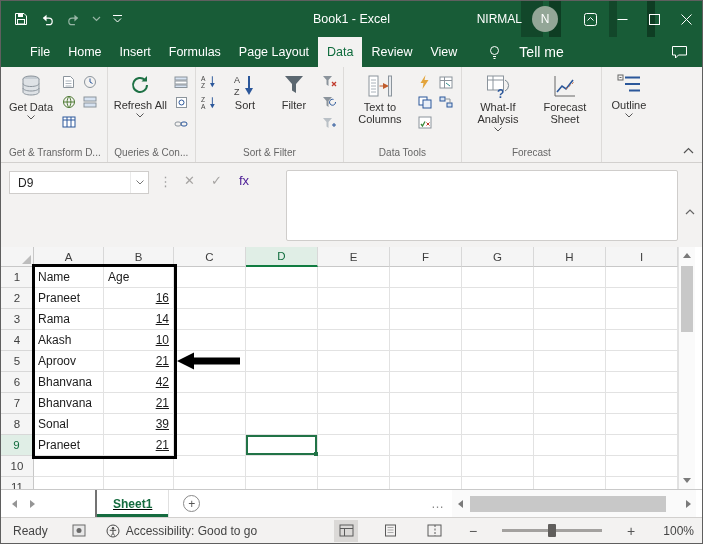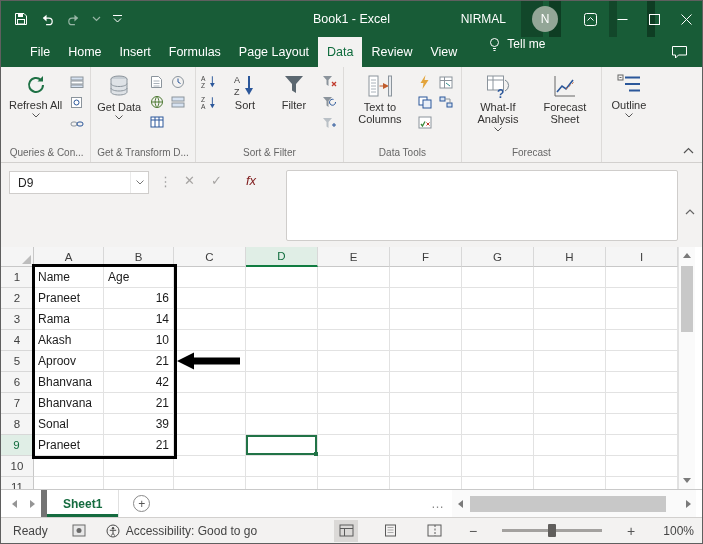--- a/index.html
+++ b/index.html
@@ -12,30 +12,30 @@
   .decor{position:absolute;top:0;height:36px;z-index:0;}
   .d1{left:520px;width:22px;background:#12472A;}
   .d2{left:548px;width:12px;background:#0E3D23;}
   .d3{left:608px;width:8px;background:#12472A;}
   .d4{left:646px;width:8px;background:#0E3D23;}
   .qat{display:flex;align-items:center;gap:11px;padding-left:12px;z-index:1;}
   .qbtn{display:flex;align-items:center;justify-content:center;}
   .dimbtn{opacity:.55;}
   .wtitle{position:absolute;left:0;right:0;text-align:center;font-size:12.5px;z-index:1;pointer-events:none;}
   .tbright{margin-left:auto;display:flex;align-items:center;height:100%;z-index:1;}
-  .uname{font-size:12px;margin-right:26px;}
+  .uname{font-size:12px;margin-right:10px;}
   .avatar{width:26px;height:26px;border-radius:50%;background:#93A697;color:#fff;display:flex;align-items:center;justify-content:center;font-size:12px;margin-right:16px;}
   .tbbtn{width:32px;height:36px;display:flex;align-items:center;justify-content:center;}
 
   
   .tabrow{flex:0 0 30px;background:#185C37;display:flex;align-items:stretch;}
   .rtabs{display:flex;padding-left:20px;}
   .rtab{padding:0 9px;font-size:12.5px;color:#fff;display:flex;align-items:center;white-space:nowrap;}
   .rtab.sel{background:#F3F2F1;color:#0E6B3C;}
-  .tellme{display:flex;gap:6px;color:#fff;font-size:12px;margin-left:22px;}
+  .tellme{display:flex;align-items:center;gap:18px;color:#fff;font-size:14px;margin-left:22px;}
   .commentbtn{margin-left:auto;margin-right:14px;display:flex;align-items:center;}
 
   
   .ribbon{flex:0 0 96px;background:#F3F2F1;border-bottom:1px solid #D2D0CE;display:flex;position:relative;padding:0 2px;}
   .rgroup{display:flex;flex-direction:column;border-right:1px solid #DDDBD9;padding:3px 4px 0 4px;}
   .gcontent{flex:1;display:flex;align-items:flex-start;gap:3px;}
   .glabel{height:17px;line-height:15px;font-size:10px;color:#666;text-align:center;white-space:nowrap;padding:0 2px;overflow:hidden;}
   .bigbtn{min-width:46px;max-width:64px;display:flex;flex-direction:column;align-items:center;text-align:center;font-size:11px;color:#323130;line-height:12px;padding:3px 2px 0 2px;gap:2px;}
   .sbtn{width:19px;height:19px;display:flex;align-items:center;justify-content:center;}
   .smallgrid{display:grid;grid-auto-flow:column;grid-template-rows:repeat(3,20px);grid-auto-columns:21px;align-items:center;justify-items:center;margin-top:2px;}
@@ -44,38 +44,38 @@
 
   
   .fbar{flex:0 0 84px;background:#F3F2F1;position:relative;}
   .namebox{position:absolute;left:8px;top:8px;width:140px;height:23px;background:#fff;border:1px solid #CFCDCB;display:flex;align-items:center;}
   .nbval{flex:1;padding-left:8px;font-size:12px;color:#222;}
   .nbcaret{width:18px;align-self:stretch;display:flex;align-items:center;justify-content:center;border-left:1px solid #EAEAEA;}
   .fdots{position:absolute;left:158px;top:11px;color:#A0A0A0;font-size:13px;}
   .fbtn{position:absolute;top:11px;font-size:13px;line-height:1;}
   .cancelpos{left:183px;}
   .enterpos{left:210px;}
-  .fxpos{left:245px;font-style:italic;color:#7f1d1d;}
+  .fxpos{left:238px;color:#4c1d95;}
   .dimtxt{color:#A6A4A2;}
   .finput{position:absolute;left:285px;top:7px;width:392px;height:71px;background:#fff;border:1px solid #CFCDCB;border-radius:2px;font-size:12px;padding:3px 6px;color:#222;}
   .fcollapse{position:absolute;left:684px;top:38px;}
 
   
   .gridwrap{flex:1;position:relative;background:#fff;overflow:hidden;}
   .chrow{display:flex;height:20px;}
   .corner{width:33px;flex:0 0 33px;height:20px;background:#F5F5F5;border-right:1px solid #C8C8C8;border-bottom:1px solid #C8C8C8;position:relative;}
   .corner::after{content:"";position:absolute;right:2px;bottom:2px;border-left:9px solid transparent;border-bottom:9px solid #BDBDBD;}
   .chcols{display:flex;}
   .colh{height:20px;background:#F5F5F5;border-right:1px solid #D8D8D8;border-bottom:1px solid #C8C8C8;display:flex;align-items:center;justify-content:center;font-size:11.5px;color:#3F3F3F;flex:0 0 auto;}
   .colh.active{background:#E0EEE6;color:#0E6B3C;border-bottom:2px solid #107C41;}
   .grow{display:flex;height:21px;}
   .rowh{width:33px;flex:0 0 33px;background:#F5F5F5;border-right:1px solid #C8C8C8;border-bottom:1px solid #D8D8D8;display:flex;align-items:center;justify-content:center;font-size:11.5px;color:#3F3F3F;}
   .rowh.active{background:#E0EEE6;color:#0E6B3C;border-right:2px solid #107C41;}
   .cell{border-right:1px solid #E2E2E2;border-bottom:1px solid #E2E2E2;font-size:12px;color:#1B1B1B;padding:0 4px;display:flex;align-items:center;flex:0 0 auto;background:#fff;}
-  .cell.num{justify-content:flex-end;}
+  .cell.num{justify-content:flex-end;text-decoration:underline;}
   .w70{width:70px;}
   .w72{width:72px;}
   .active-cell{box-shadow:inset 0 0 0 2px #217346;position:relative;z-index:2;}
   .active-cell::after{content:"";position:absolute;right:-1px;bottom:-1px;width:4px;height:4px;background:#217346;}
   .tableborder{position:absolute;left:31px;top:17px;width:145px;height:195px;border:3px solid #000;pointer-events:none;z-index:3;}
   .arrowanno{position:absolute;left:176px;top:105px;z-index:4;pointer-events:none;}
   .vscroll{position:absolute;left:677px;top:0;bottom:0;width:17px;background:#FAFAFA;border-left:1px solid #E1E1E1;}
   .varrow{position:absolute;left:0;width:16px;height:17px;display:flex;align-items:center;justify-content:center;}
   .vup{top:0;}
   .vdown{bottom:0;}
@@ -84,21 +84,21 @@
   
   .tri-up{width:0;height:0;border-left:4px solid transparent;border-right:4px solid transparent;border-bottom:5px solid #7A7A7A;}
   .tri-down{width:0;height:0;border-left:4px solid transparent;border-right:4px solid transparent;border-top:5px solid #7A7A7A;}
   .tri-left{width:0;height:0;border-top:4px solid transparent;border-bottom:4px solid transparent;border-right:5px solid #7A7A7A;}
   .tri-right{width:0;height:0;border-top:4px solid transparent;border-bottom:4px solid transparent;border-left:5px solid #7A7A7A;}
 
   
   .sheetbar{flex:0 0 28px;background:#FFFFFF;border-top:1px solid #C9C9C9;display:flex;align-items:center;}
   .snav{width:18px;height:100%;display:flex;align-items:center;justify-content:center;opacity:.8;}
   .snav.first{margin-left:4px;}
-  .stabs{display:flex;height:100%;border-left:6px solid #737373;}
+  .stabs{display:flex;height:100%;margin-left:54px;border-left:2px solid #737373;text-decoration:underline;}
   .stab{padding:0 16px;display:flex;align-items:center;font-size:12px;color:#444;border-right:1px solid #E0E0E0;position:relative;}
   .stab.active{color:#156B3F;font-weight:bold;}
   .stab.active::after{content:"";position:absolute;left:0;right:0;bottom:0;height:3px;background:#156B3F;}
   .addsheet{width:17px;height:17px;border:1px solid #8A8A8A;border-radius:50%;display:flex;align-items:center;justify-content:center;font-size:12px;color:#555;margin-left:14px;line-height:0;}
   .sspacer{flex:1;}
   .overflowdots{color:#8A8A8A;font-size:13px;margin-right:8px;}
   .hscroll{display:flex;align-items:center;height:100%;margin-right:6px;}
   .harrow{width:16px;height:100%;display:flex;align-items:center;justify-content:center;background:#FAFAFA;}
   .htrack{width:212px;height:100%;background:#FAFAFA;position:relative;}
   .hthumb{position:absolute;left:2px;top:6px;height:16px;width:196px;background:#C8C8C8;}
@@ -209,20 +209,69 @@
           <path d="M1.5 1.5h14v8.5h-8l-3 3v-3h-3z" fill="none" stroke="#fff"></path>
         </svg>
       </span>
   </div>
 
   <div class="ribbon">
 
     <div class="rgroup">
       <div class="gcontent">
         <div class="bigbtn">
+          <svg width="26" height="26" viewBox="0 0 26 26">
+              <ellipse cx="13" cy="6" rx="8" ry="3" fill="#C6CDD3" stroke="#8B949C"></ellipse>
+              <path d="M5 6v13c0 1.7 3.6 3 8 3s8-1.3 8-3V6" fill="#DEE2E6" stroke="#8B949C"></path>
+              <path d="M5 10.5c0 1.7 3.6 3 8 3s8-1.3 8-3M5 15c0 1.7 3.6 3 8 3s8-1.3 8-3" fill="none" stroke="#8B949C"></path>
+            </svg>
+          <span>Get Data</span>
+          <svg width="8" height="5" viewBox="0 0 8 5">
+              <path d="M0.5 0.5L4 4l3.5-3.5" fill="none" stroke="#555"></path>
+            </svg>
+        </div>
+        <div class="smallgrid">
+          <span class="sbtn">
+              <svg width="13" height="14" viewBox="0 0 13 14">
+                <path d="M1.5 1.5h7l3 3v8h-10z" fill="#fff" stroke="#8B949C"></path>
+                <path d="M3.5 6h6M3.5 8.5h6M3.5 11h6" stroke="#AAB2BA"></path>
+              </svg>
+            </span>
+          <span class="sbtn">
+              <svg width="14" height="14" viewBox="0 0 14 14">
+                <circle cx="7" cy="7" r="5.5" fill="none" stroke="#4F7B34"></circle>
+                <path d="M1.5 7h11M7 1.5c2.5 2.5 2.5 8.5 0 11-2.5-2.5-2.5-8.5 0-11" fill="none" stroke="#4F7B34"></path>
+              </svg>
+            </span>
+          <span class="sbtn">
+              <svg width="14" height="12" viewBox="0 0 14 12">
+                <rect x="1" y="1" width="12" height="10" fill="#fff" stroke="#2B579A"></rect>
+                <path d="M1 4h12M5 1v10M9 1v10" stroke="#2B579A"></path>
+              </svg>
+            </span>
+          <span class="sbtn">
+              <svg width="14" height="14" viewBox="0 0 14 14">
+                <circle cx="7" cy="7" r="5.5" fill="none" stroke="#8B949C"></circle>
+                <path d="M7 3.5V7l2.5 1.5" fill="none" stroke="#2B579A"></path>
+              </svg>
+            </span>
+          <span class="sbtn">
+              <svg width="14" height="12" viewBox="0 0 14 12">
+                <rect x="1" y="1" width="12" height="4" fill="#D7E3F2" stroke="#8B949C"></rect>
+                <rect x="1" y="7" width="12" height="4" fill="#D7E3F2" stroke="#8B949C"></rect>
+              </svg>
+            </span>
+        </div>
+      </div>
+      <div class="glabel">Get &amp; Transform D...</div>
+    </div>
+
+    <div class="rgroup">
+      <div class="gcontent">
+        <div class="bigbtn">
           <svg width="24" height="24" viewBox="0 0 24 24">
               <path d="M19 12a7 7 0 1 1-2.1-5" fill="none" stroke="#1E7145" stroke-width="2"></path>
               <path d="M19 3v5.5h-5.5z" fill="#1E7145"></path>
             </svg>
           <span>Refresh All</span>
           <svg width="8" height="5" viewBox="0 0 8 5">
               <path d="M0.5 0.5L4 4l3.5-3.5" fill="none" stroke="#555"></path>
             </svg>
         </div>
         <div class="smallcol">
@@ -241,69 +290,20 @@
             </span>
           <span class="sbtn">
               <svg width="14" height="12" viewBox="0 0 14 12">
                 <rect x="1" y="4" width="6" height="4" rx="2" fill="none" stroke="#8B949C"></rect>
                 <rect x="7" y="4" width="6" height="4" rx="2" fill="none" stroke="#2B579A"></rect>
               </svg>
             </span>
         </div>
       </div>
       <div class="glabel">Queries &amp; Con...</div>
-    </div>
-
-    <div class="rgroup">
-      <div class="gcontent">
-        <div class="bigbtn">
-          <svg width="26" height="26" viewBox="0 0 26 26">
-              <ellipse cx="13" cy="6" rx="8" ry="3" fill="#C6CDD3" stroke="#8B949C"></ellipse>
-              <path d="M5 6v13c0 1.7 3.6 3 8 3s8-1.3 8-3V6" fill="#DEE2E6" stroke="#8B949C"></path>
-              <path d="M5 10.5c0 1.7 3.6 3 8 3s8-1.3 8-3M5 15c0 1.7 3.6 3 8 3s8-1.3 8-3" fill="none" stroke="#8B949C"></path>
-            </svg>
-          <span>Get Data</span>
-          <svg width="8" height="5" viewBox="0 0 8 5">
-              <path d="M0.5 0.5L4 4l3.5-3.5" fill="none" stroke="#555"></path>
-            </svg>
-        </div>
-        <div class="smallgrid">
-          <span class="sbtn">
-              <svg width="13" height="14" viewBox="0 0 13 14">
-                <path d="M1.5 1.5h7l3 3v8h-10z" fill="#fff" stroke="#8B949C"></path>
-                <path d="M3.5 6h6M3.5 8.5h6M3.5 11h6" stroke="#AAB2BA"></path>
-              </svg>
-            </span>
-          <span class="sbtn">
-              <svg width="14" height="14" viewBox="0 0 14 14">
-                <circle cx="7" cy="7" r="5.5" fill="none" stroke="#4F7B34"></circle>
-                <path d="M1.5 7h11M7 1.5c2.5 2.5 2.5 8.5 0 11-2.5-2.5-2.5-8.5 0-11" fill="none" stroke="#4F7B34"></path>
-              </svg>
-            </span>
-          <span class="sbtn">
-              <svg width="14" height="12" viewBox="0 0 14 12">
-                <rect x="1" y="1" width="12" height="10" fill="#fff" stroke="#2B579A"></rect>
-                <path d="M1 4h12M5 1v10M9 1v10" stroke="#2B579A"></path>
-              </svg>
-            </span>
-          <span class="sbtn">
-              <svg width="14" height="14" viewBox="0 0 14 14">
-                <circle cx="7" cy="7" r="5.5" fill="none" stroke="#8B949C"></circle>
-                <path d="M7 3.5V7l2.5 1.5" fill="none" stroke="#2B579A"></path>
-              </svg>
-            </span>
-          <span class="sbtn">
-              <svg width="14" height="12" viewBox="0 0 14 12">
-                <rect x="1" y="1" width="12" height="4" fill="#D7E3F2" stroke="#8B949C"></rect>
-                <rect x="1" y="7" width="12" height="4" fill="#D7E3F2" stroke="#8B949C"></rect>
-              </svg>
-            </span>
-        </div>
-      </div>
-      <div class="glabel">Get &amp; Transform D...</div>
     </div>
 
     <div class="rgroup">
       <div class="gcontent">
         <div class="smallcol">
           <span class="sbtn">
               <svg width="20" height="15" viewBox="0 0 20 15">
                 <text x="1" y="7" font-size="7" fill="#444">A</text>
                 <text x="1" y="14" font-size="7" fill="#444">Z</text>
                 <path d="M13 2v8" stroke="#2B579A"></path>

